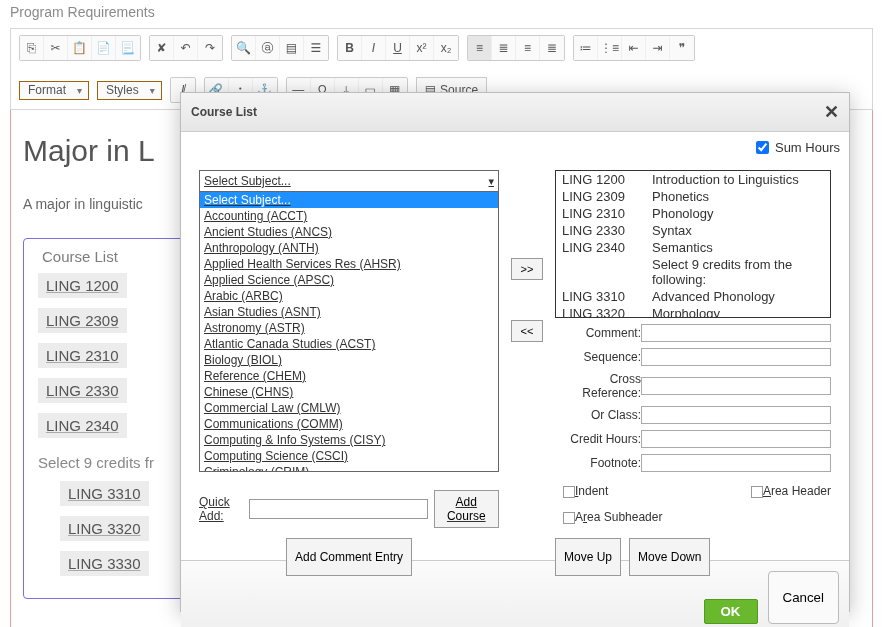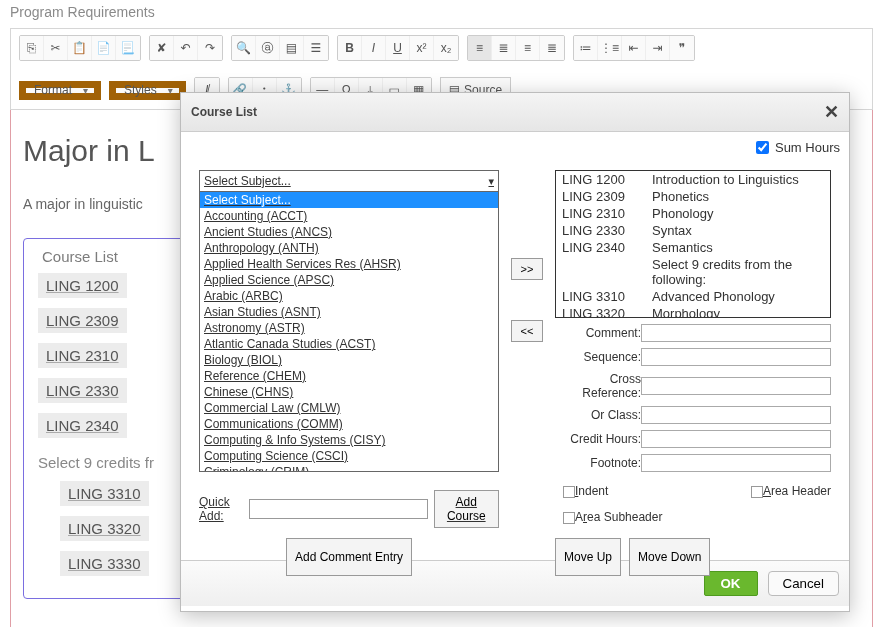--- a/index.html
+++ b/index.html
@@ -6,21 +6,21 @@
 body { font-family: Arial, Helvetica, sans-serif; font-size: 12px; color: #333; background: #fff; width: 883px; height: 627px; overflow: hidden; position: relative; }
 .page { padding: 4px 10px 10px; }
 .page-title { color: #8a8a8a; font-size: 14px; font-weight: normal; margin-bottom: 8px; }
 
 
 .toolbar { border: 1px solid #d6d6d6; padding: 6px 8px; display: flex; flex-wrap: wrap; gap: 8px; align-items: center; }
 .tb-group { display: flex; border: 1px solid #ccc; border-radius: 2px; overflow: hidden; }
 .tb-btn { width: 24px; height: 24px; display: flex; align-items: center; justify-content: center; background: #fafafa; border-right: 1px solid #eee; color: #555; font-size: 12px; cursor: pointer; }
 .tb-btn.active { background: #e6e6e6; }
 .tb-btn:last-child { border-right: none; }
-.tb-select { height: 19px; border: 7px solid #a16207; padding: 0 22px 0 8px; color: #555; background: #fafafa; display: flex; align-items: center; position: relative; font-size: 12px; cursor: pointer; }
+.tb-select { height: 19px; border: 1px solid #a16207; padding: 0 22px 0 8px; color: #555; background: #fafafa; display: flex; align-items: center; position: relative; font-size: 12px; cursor: pointer; }
 .tb-select::after { content: "▾"; position: absolute; right: 6px; color: #777; font-size: 10px; }
 .tb-source { height: 26px; border: 1px solid #ccc; padding: 0 8px; display: flex; align-items: center; gap: 4px; color: #555; background: #fafafa; cursor: pointer; }
 
 
 .docwrap { border: 1px solid #e09ea6; border-top: none; padding: 14px 12px; height: 530px; overflow: hidden; }
 .doc-h1 { font-size: 30px; color: #555; font-weight: normal; margin: 10px 0 28px; }
 .doc-p { font-size: 14px; color: #666; margin-bottom: 26px; }
 
 .course-list-box { border: 1px solid #7a6ee0; border-radius: 4px; padding: 12px 14px; width: 200px; }
 .course-list-title { color: #7c7c7c; font-size: 15px; background: #fff; margin: -22px 0 8px 0; padding: 0 4px; display: inline-block; }
@@ -56,21 +56,21 @@
 .course-table .row { display: grid; grid-template-columns: 82px 1fr; gap: 8px; padding: 1px 6px; }
 .form-row { display: grid; grid-template-columns: 86px 1fr; align-items: center; font-size: 12px; }
 .form-row label { text-align: right; color: #333; }
 .form-row input[type=text] { height: 18px; border: 1px solid #aaa; width: 100%; }
 .check-row { display: flex; gap: 28px; margin-top: 6px; padding-left: 8px; align-items: center; }
 .check-row label { display: flex; align-items: flex-end; font-size: 12px; }
 .check-row input { appearance: none; width: 12px; height: 12px; border: 1px solid #999; cursor: pointer; }
 .move-row { display: flex; gap: 8px; margin-top: 8px; }
 
 .dlg-footer { border-top: 1px solid #ccc; background: linear-gradient(#fbfbfb,#efefef); padding: 10px; display: flex; justify-content: flex-end; gap: 10px; }
-.btn-ok { background: #6ab82e; color: #fff; border: 1px solid #4f9a1f; padding: 4px 16px; font-weight: bold; cursor: pointer; border-radius: 2px; }
+.btn-ok { background: #6ab82e; color: #fff; border: 1px solid #4f9a1f; padding: 4px 16px; font-weight: bold; cursor: pointer; border-radius: 2px; margin-top: 28px; }
 .btn-cancel { background: #fafafa; border: 1px solid #bbb; padding: 4px 14px; cursor: pointer; border-radius: 4px; }
 .underline-letter { text-decoration: underline; }
 </style>
 </head>
 <body>
 
 <div class="page">
   <div class="page-title">Program Requirements</div>
 
   <div class="toolbar">

